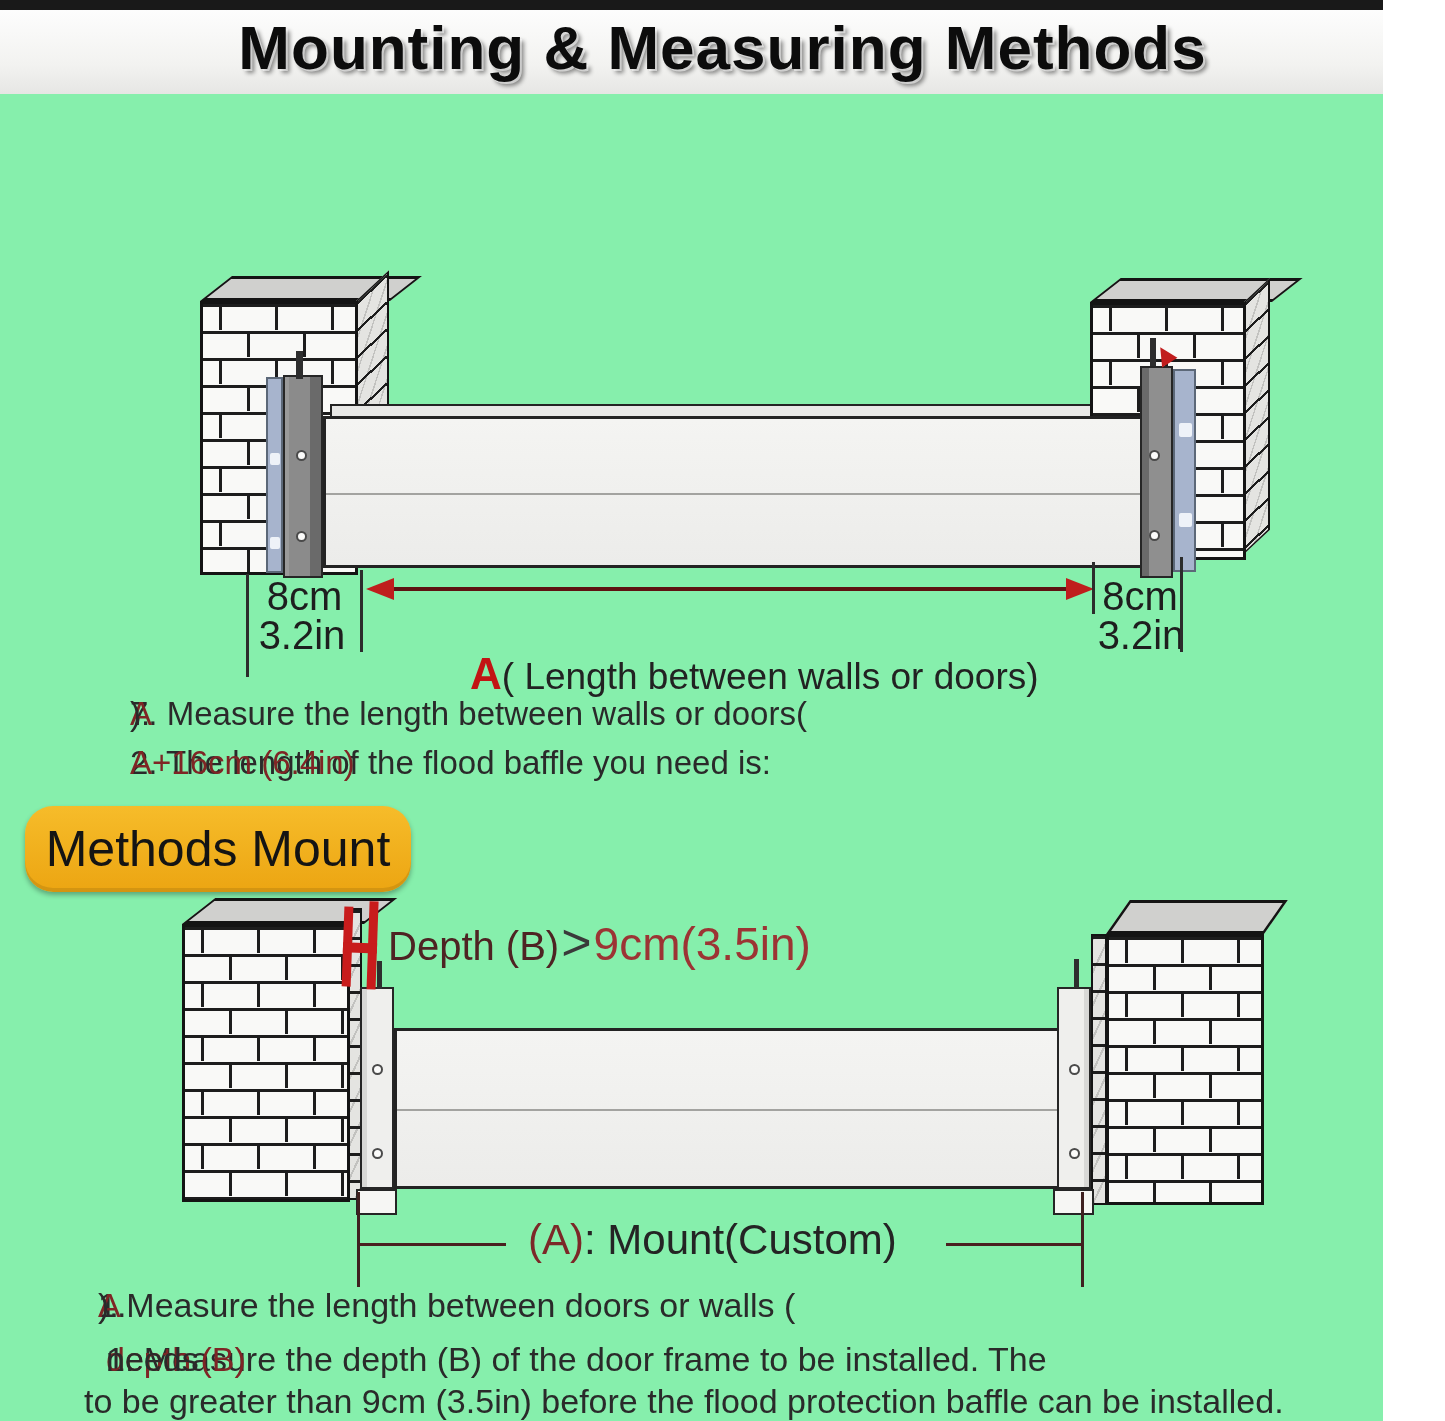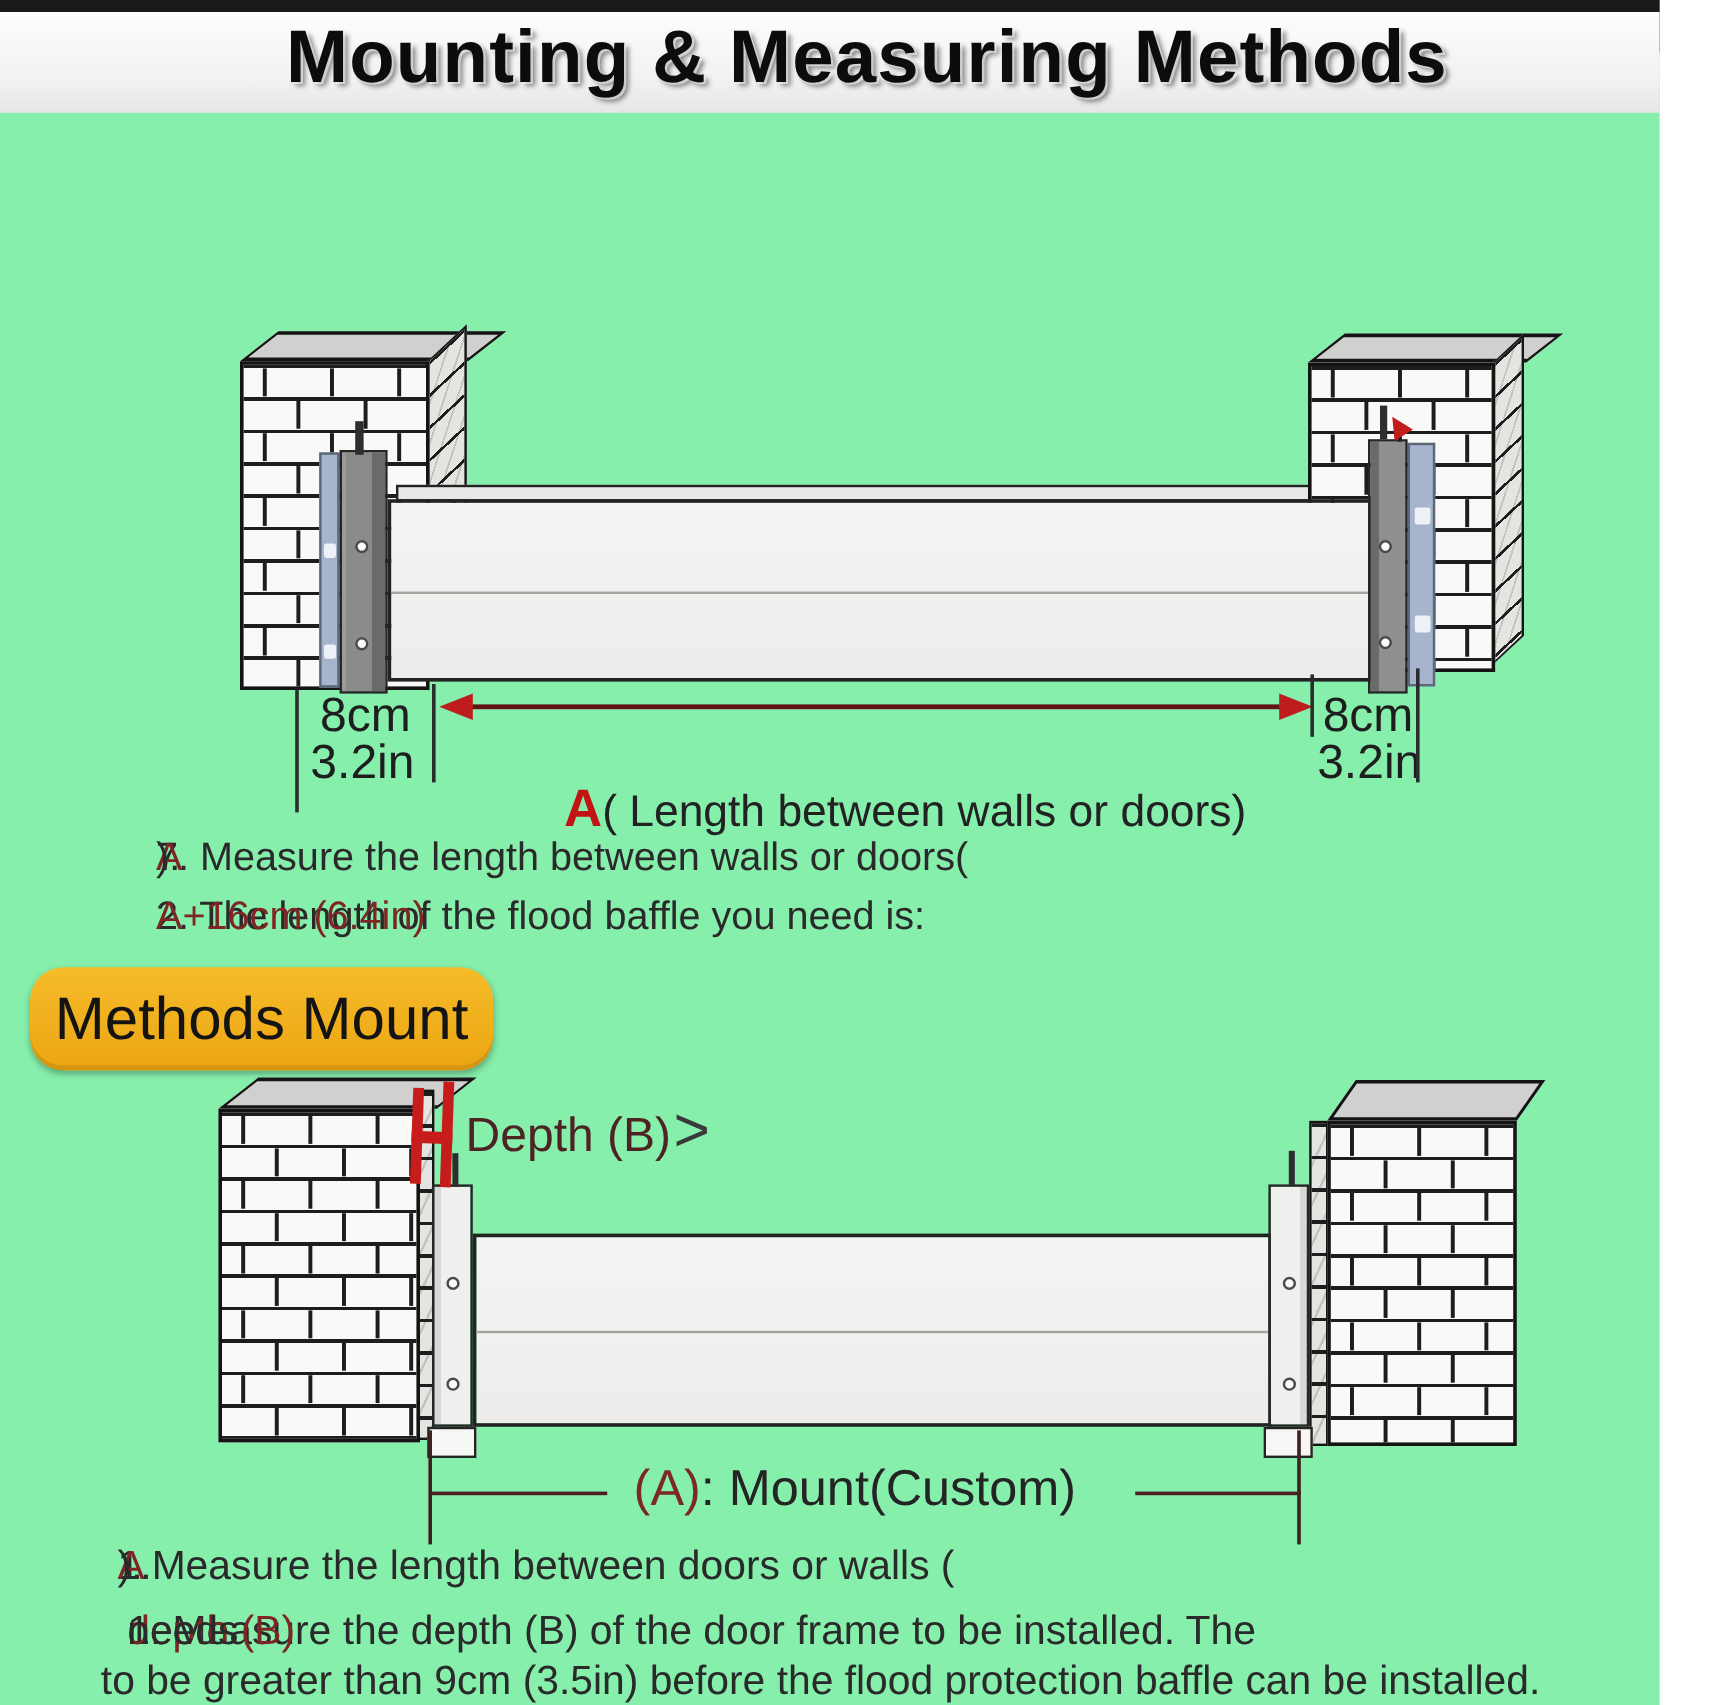--- a/index.html
+++ b/index.html
@@ -231,20 +231,21 @@
   <div id="i-r-pin" class="pin"></div>
   <div id="i-r-channel" class="channel">
     <i class="hole h1"></i>
     <i class="hole h2"></i>
   </div>
   <div id="i-r-foot"></div>
 
   <div id="i-depth-note">
     <span class="dp1">Depth (B) </span>
     <span class="dp2">&gt;</span>
+    <span class="dp3">9cm(3.5in)</span>
   </div>
 
   <div id="i-tick-left"></div>
   <div id="i-line-left"></div>
   <div id="i-length-label">
     <span class="lem">(A)</span><span>: Mount(Custom)</span>
   </div>
   <div id="i-line-right"></div>
   <div id="i-tick-right"></div>
 

